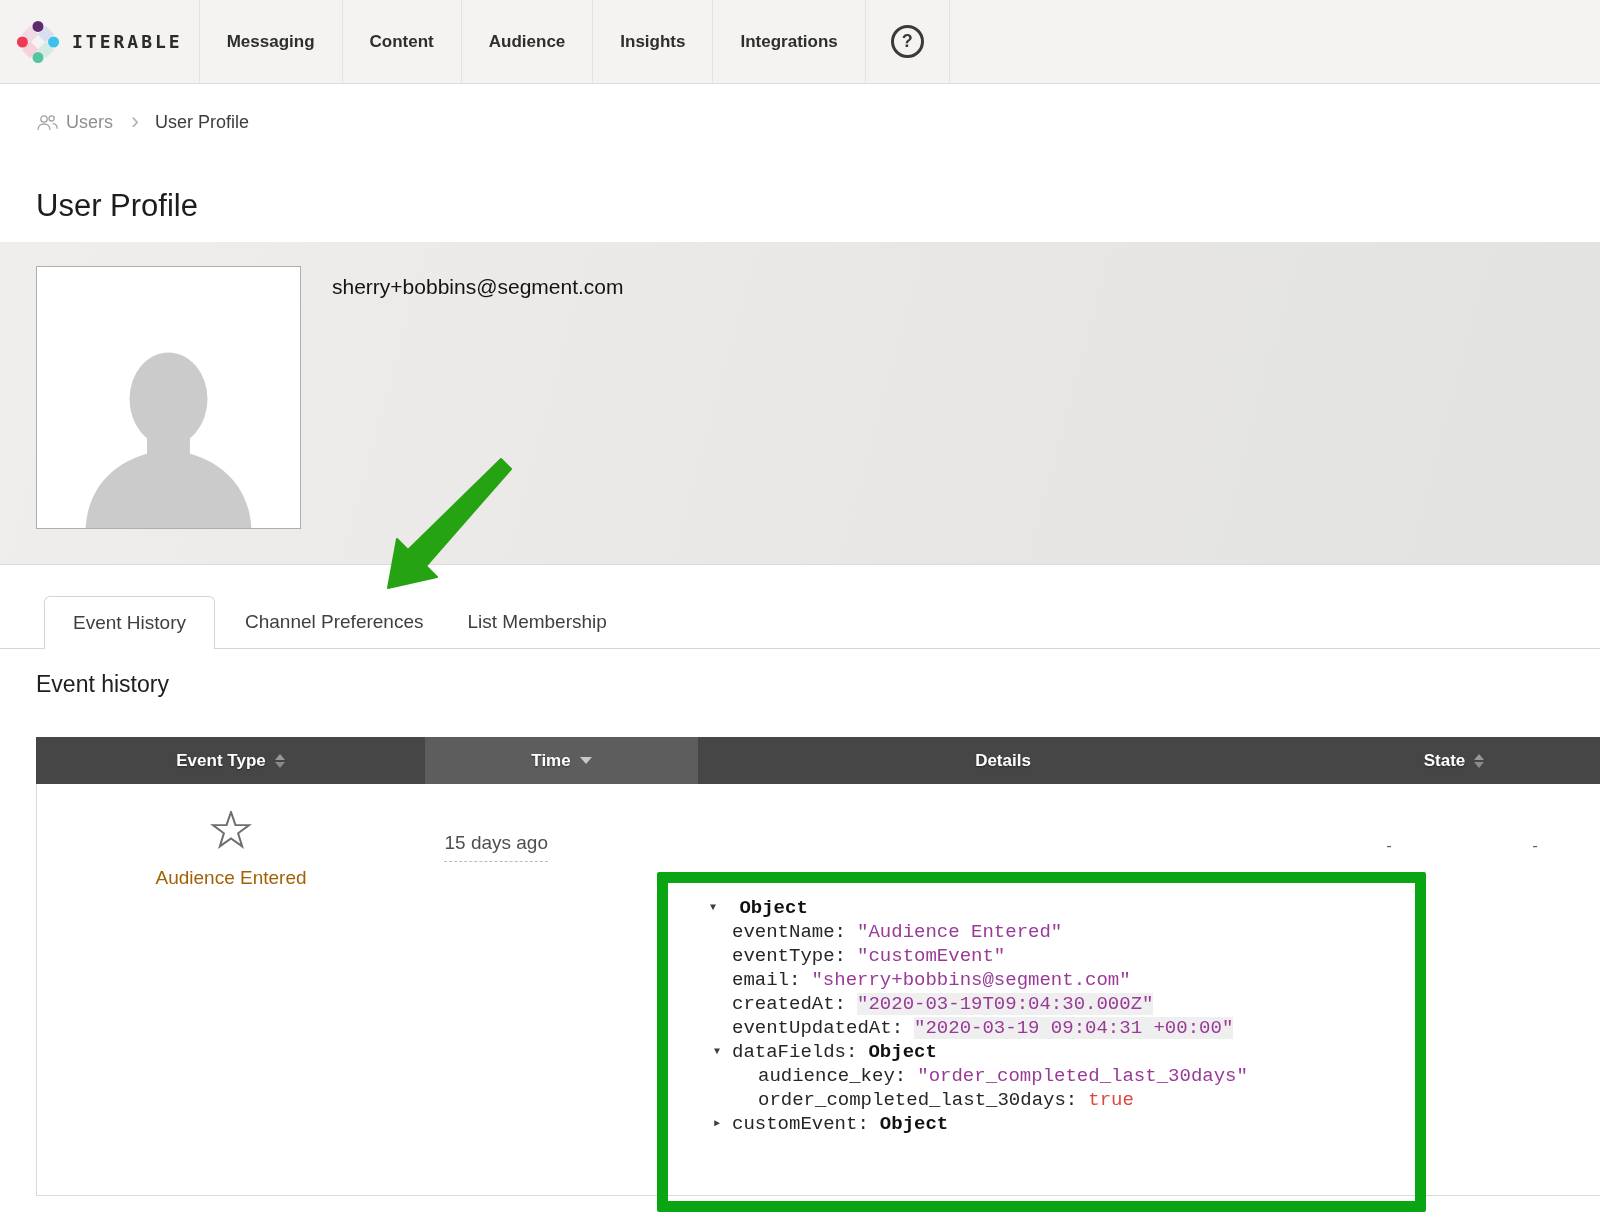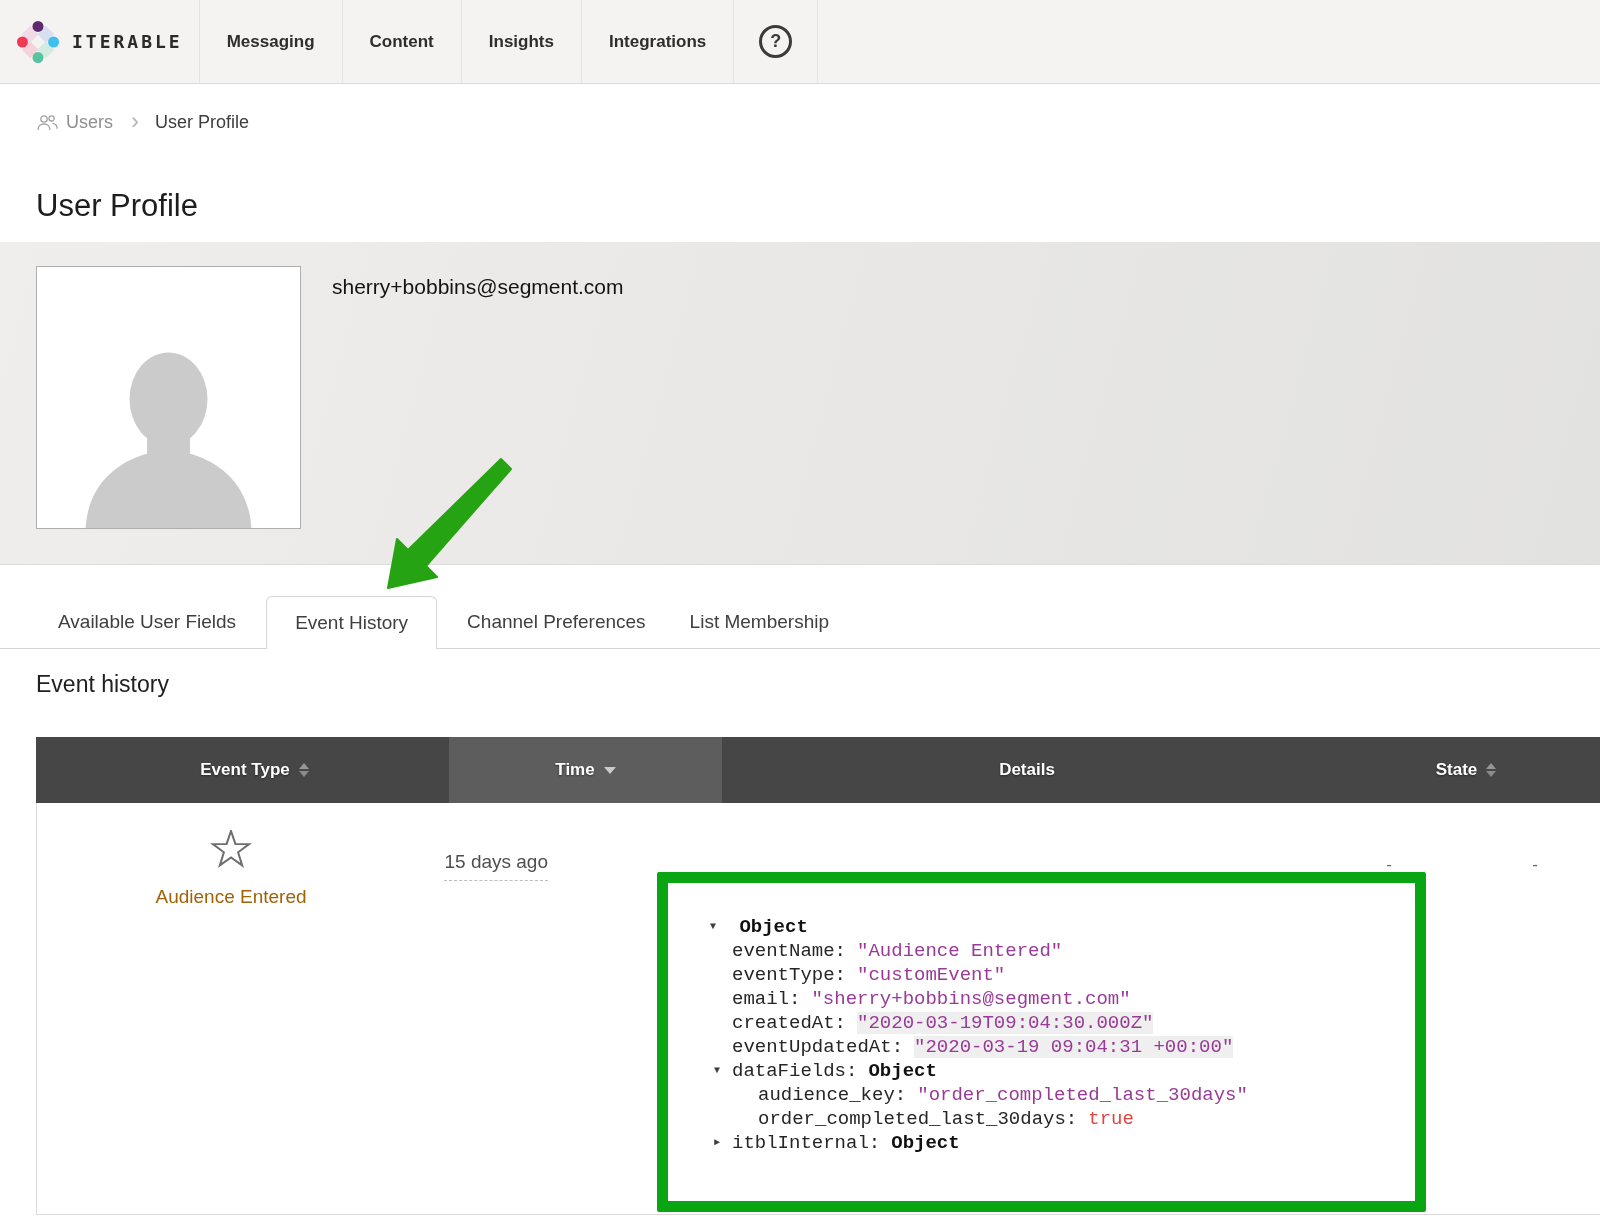--- a/index.html
+++ b/index.html
@@ -57,21 +57,21 @@
     cursor:pointer;white-space:nowrap;
   }
   .tab.active{
     background:#fff;border:1px solid #d6d5d3;border-bottom:none;
     border-radius:6px 6px 0 0;margin:0 8px -1px 8px;padding:0 28px;position:relative;
   }
   
   .section-heading{margin:20px 0 0 36px;font-size:23px;line-height:30px;font-weight:400;color:#202020;}
   
   .etable{margin:38px 0 0 36px;width:1564px;}
-  .thead{display:flex;height:66px;background:#464646;padding-left:24px;}
+  .thead{display:flex;height:47px;background:#464646;}
   .th{
     display:flex;align-items:center;justify-content:center;gap:9px;
     color:#fff;font-weight:bold;font-size:17px;cursor:pointer;
     text-shadow:0 1px 2px rgba(0,0,0,.45);
   }
   .th.c1{width:389px;}
   .th.c2{width:273px;background:#5d5d5d;}
   .th.c3{width:610px;cursor:default;}
   .th.c4{width:162px;}
   .th.c5{flex:1;}
@@ -123,20 +123,21 @@
       <rect x="52" y="52" width="26" height="26" transform="rotate(45 65 65)" fill="#d4ebe1"></rect>
       <circle cx="48" cy="14" r="12" fill="#5e2a6d"></circle>
       <circle cx="14" cy="48" r="12" fill="#ee3a55"></circle>
       <circle cx="82" cy="48" r="12" fill="#3ec0ec"></circle>
       <circle cx="48" cy="82" r="12" fill="#56c3a1"></circle>
     </svg>
     <span class="brand-text">ITERABLE</span>
   </div>
   <div class="nav-item">Messaging</div>
   <div class="nav-item">Content</div>
+  <div class="nav-item">Audience</div>
   <div class="nav-item">Insights</div>
   <div class="nav-item">Integrations</div>
   <div class="help-cell">
     <span class="help-circle">
       <span>?</span>
     </span>
   </div>
 </header>
 
 <nav class="breadcrumb">
@@ -159,21 +160,20 @@
   <div class="avatar-frame">
     <svg width="195" height="205" viewBox="0 0 200 210">
       <ellipse cx="100" cy="78" rx="40" ry="48" fill="#cbcbcb"></ellipse>
       <path d="M15 210 C18 160 55 140 78 134 L78 114 H122 L122 134 C145 140 182 160 185 210 Z" fill="#cbcbcb"></path>
     </svg>
   </div>
   <div class="hero-email">sherry+bobbins@segment.com</div>
 </section>
 
 <div class="tabs-row">
-  <div class="tab">Available User Fields</div>
   <div class="tab active">Event History</div>
   <div class="tab">Channel Preferences</div>
   <div class="tab">List Membership</div>
 </div>
 
 <h2 class="section-heading">Event history</h2>
 
 <div class="etable">
   <div class="thead">
     <div class="th c1">
@@ -233,21 +233,21 @@
         <div class="jl lvl1 lvl1t">
           <span class="twisty">▼</span><span class="jkey">dataFields:</span><span class="jval obj">Object</span>
         </div>
         <div class="jl lvl2">
           <span class="jkey">audience_key:</span><span class="jval str">"order_completed_last_30days"</span>
         </div>
         <div class="jl lvl2">
           <span class="jkey">order_completed_last_30days:</span><span class="jval bool">true</span>
         </div>
         <div class="jl lvl1 lvl1t">
-          <span class="twisty">►</span><span class="jkey">itblInternal:</span><span class="jval obj">Object</span>
+          <span class="twisty">►</span><span class="jkey">customEvent:</span><span class="jval obj">Object</span>
         </div>
       </div>
     </div>
     <div class="td c4">-</div>
     <div class="td c5">-</div>
   </div>
 </div>
 
 <div class="green-box"></div>
 <svg class="arrow-svg" width="140" height="140" viewBox="0 0 140 140">

